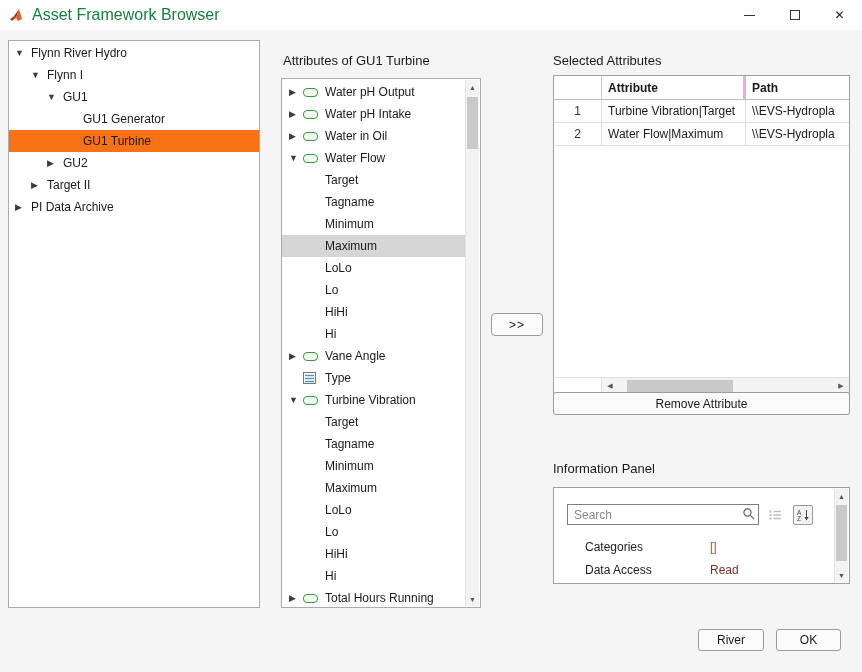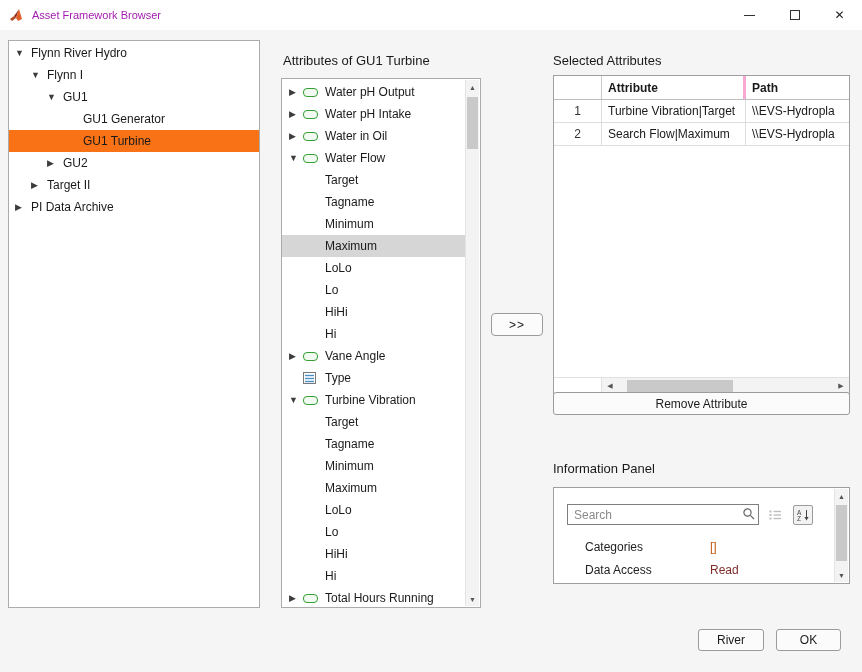--- a/index.html
+++ b/index.html
@@ -9,21 +9,21 @@
   .window {
     position:relative; width:862px; height:672px;
     background:#f5f5f5; overflow:hidden;
     outline:1px solid #9b9b9b;
     font-size:12px; color:#1a1a1a;
   }
 
   
   .titlebar { height:30px; display:flex; align-items:center; background:#ffffff; }
   .app-icon { width:16px; height:16px; margin:0 7px 0 9px; flex:0 0 16px; }
-  .title { font-size:11px; color:#a21caf; }
+  .title { font-size:16px; color:#15803d; }
   .win-controls { margin-left:auto; display:flex; height:100%; }
   .win-btn { width:45px; height:30px; display:flex; align-items:center; justify-content:center; }
   .min-glyph { width:11px; border-top:1px solid #333; display:block; }
   .max-glyph { width:10px; height:10px; border:1px solid #333; display:block; }
   .close-glyph { font-size:12px; color:#222; }
 
   
   .panel-label { position:absolute; font-size:13px; color:#1a1a1a; white-space:nowrap; }
   .btn {
     position:absolute; display:flex; align-items:center; justify-content:center;
@@ -298,21 +298,21 @@
       <div class="sat-c2 hcell">Attribute</div>
       <div class="sat-c3 hcell">Path</div>
     </div>
     <div class="sat-row">
       <div class="sat-c1">1</div>
       <div class="sat-c2">Turbine Vibration|Target</div>
       <div class="sat-c3">\\EVS-Hydropla</div>
     </div>
     <div class="sat-row">
       <div class="sat-c1">2</div>
-      <div class="sat-c2">Search Flow|Maximum</div>
+      <div class="sat-c2">Water Flow|Maximum</div>
       <div class="sat-c3">\\EVS-Hydropla</div>
     </div>
     <div class="sat-hscroll">
       <div class="sat-corner"></div>
       <span class="hs-arrow">◀</span>
       <div class="hs-track">
         <span class="hs-thumb"></span>
       </div>
       <span class="hs-arrow">▶</span>
     </div>

